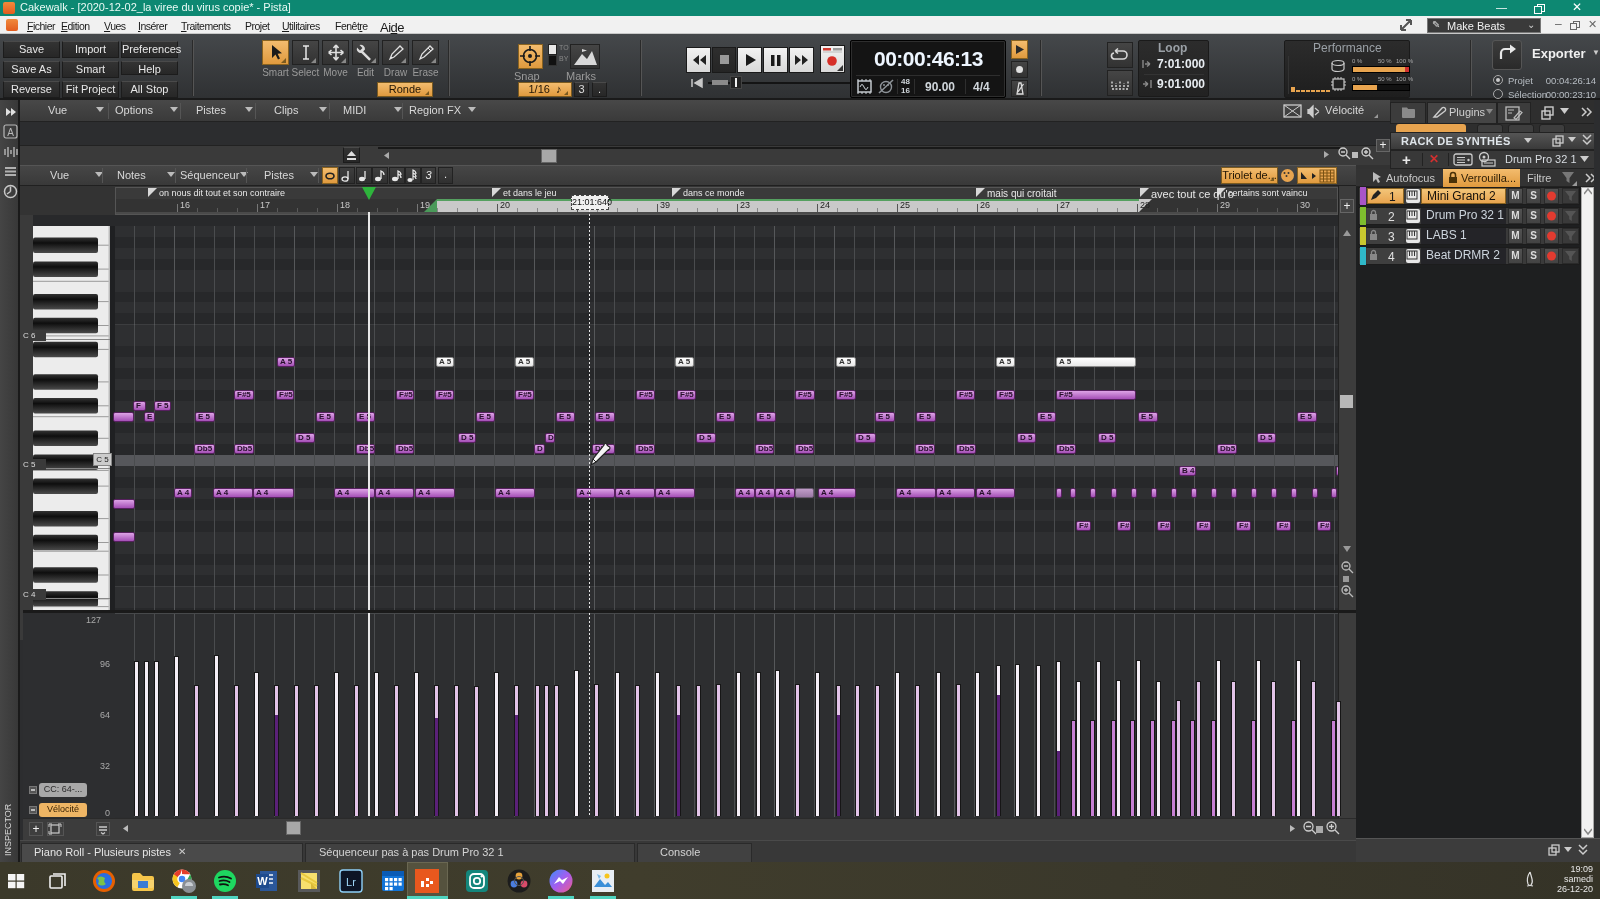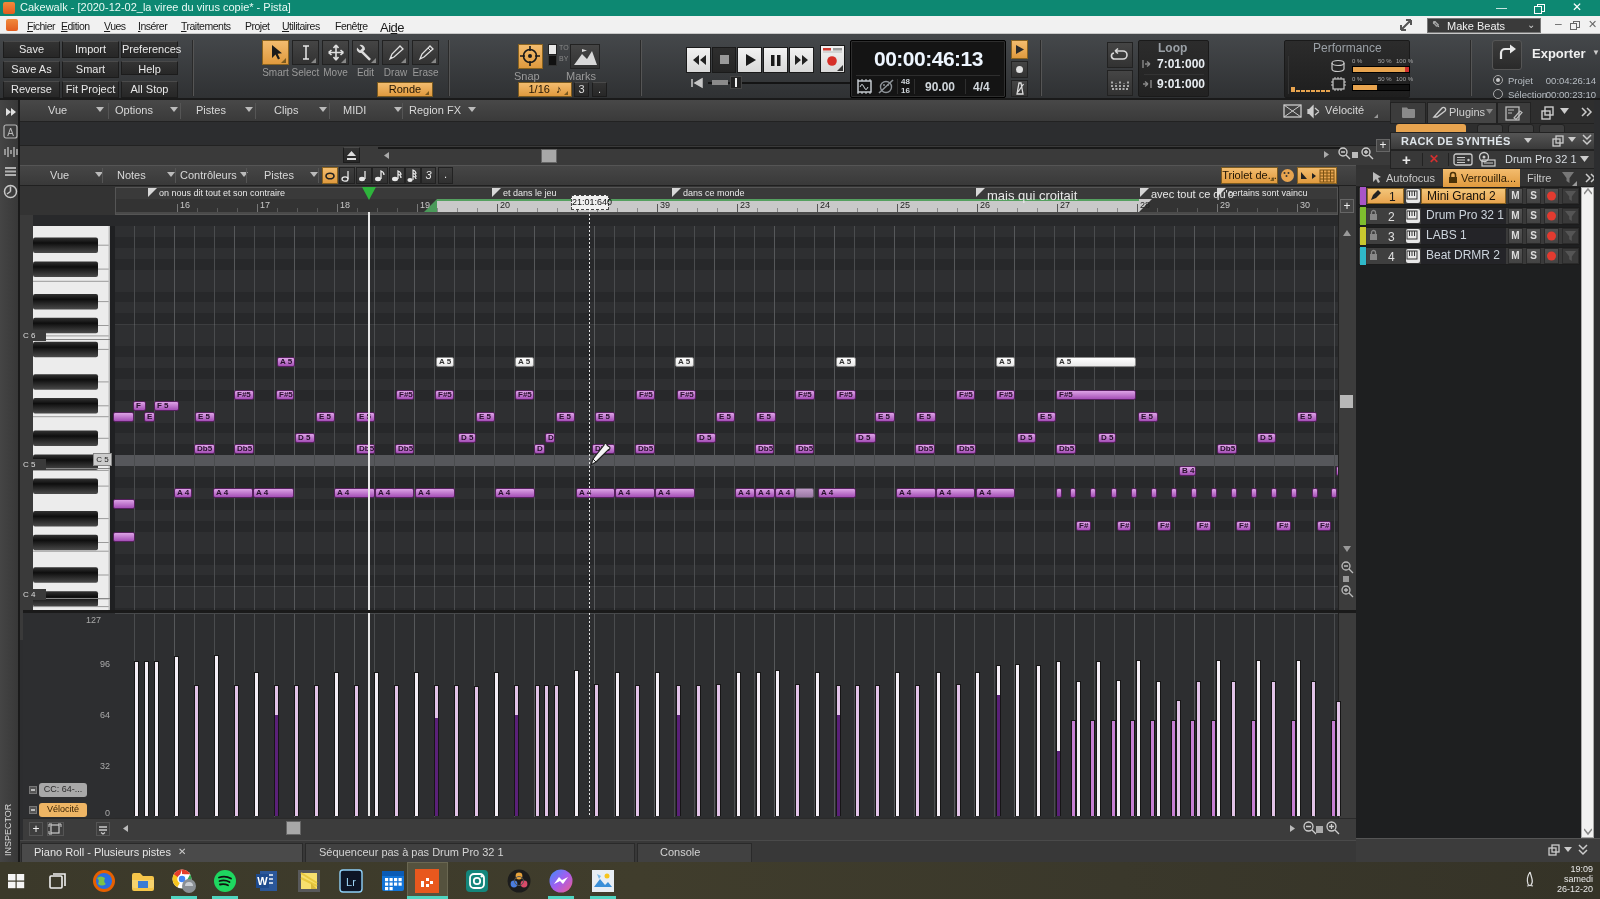--- a/index.html
+++ b/index.html
@@ -423,21 +423,21 @@
     </svg>
   </div>
 <div style="position:absolute;left:102px;top:168px;width:1px;height:15px;background:#2a2a2a;border-right:1px solid #555;"></div>
 <div style="position:absolute;left:117px;top:169px;color:#d8d8d8;font-size:11px;">Notes</div>
 <div style="position:absolute;left:167px;top:172px;">
     <svg width="9" height="7">
       <path d="M0 0 h8 L4 5 Z" fill="#bbb"></path>
     </svg>
   </div>
 <div style="position:absolute;left:175px;top:168px;width:1px;height:15px;background:#2a2a2a;border-right:1px solid #555;"></div>
-<div style="position:absolute;left:180px;top:169px;color:#d8d8d8;font-size:11px;">Contrôleurs</div>
+<div style="position:absolute;left:180px;top:169px;color:#d8d8d8;font-size:11px;">Séquenceur</div>
 <div style="position:absolute;left:240px;top:172px;">
     <svg width="9" height="7">
       <path d="M0 0 h8 L4 5 Z" fill="#bbb"></path>
     </svg>
   </div>
 <div style="position:absolute;left:246px;top:168px;width:1px;height:15px;background:#2a2a2a;border-right:1px solid #555;"></div>
 <div style="position:absolute;left:264px;top:169px;color:#d8d8d8;font-size:11px;">Pistes</div>
 <div style="position:absolute;left:310px;top:172px;">
     <svg width="9" height="7">
       <path d="M0 0 h8 L4 5 Z" fill="#bbb"></path>
@@ -843,21 +843,21 @@
 <div style="position:absolute;left:1297px;top:204px;width:1px;height:8px;background:#777;"></div>
 <div style="position:absolute;left:1300px;top:200px;color:#c8c8c8;font-size:9px;">30</div>
 <div style="position:absolute;left:1317px;top:208px;width:1px;height:4px;background:#5a5a5a;"></div>
 <div style="position:absolute;left:148px;top:188px;width:0;height:0;border-top:9px solid #d8d8d8;border-right:9px solid transparent;"></div>
 <div style="position:absolute;left:159px;top:188px;color:#e8e8e8;font-size:9px;white-space:nowrap;z-index:3;">on nous dit tout et son contraire</div>
 <div style="position:absolute;left:492px;top:188px;width:0;height:0;border-top:9px solid #d8d8d8;border-right:9px solid transparent;"></div>
 <div style="position:absolute;left:503px;top:188px;color:#e8e8e8;font-size:9px;white-space:nowrap;z-index:3;">et dans le jeu</div>
 <div style="position:absolute;left:672px;top:188px;width:0;height:0;border-top:9px solid #d8d8d8;border-right:9px solid transparent;"></div>
 <div style="position:absolute;left:683px;top:188px;color:#e8e8e8;font-size:9px;white-space:nowrap;z-index:3;">dans ce monde</div>
 <div style="position:absolute;left:976px;top:188px;width:0;height:0;border-top:9px solid #d8d8d8;border-right:9px solid transparent;"></div>
-<div style="position:absolute;left:987px;top:188px;color:#e8e8e8;font-size:13px;white-space:nowrap;z-index:3;">mais qui croitait</div>
+<div style="position:absolute;left:987px;top:188px;color:#e8e8e8;font-size:10px;white-space:nowrap;z-index:3;">mais qui croitait</div>
 <div style="position:absolute;left:1140px;top:188px;width:0;height:0;border-top:9px solid #d8d8d8;border-right:9px solid transparent;"></div>
 <div style="position:absolute;left:1151px;top:188px;color:#e8e8e8;font-size:11px;white-space:nowrap;z-index:3;">avec tout ce qu'o</div>
 <div style="position:absolute;left:1217px;top:188px;width:0;height:0;border-top:9px solid #d8d8d8;border-right:9px solid transparent;"></div>
 <div style="position:absolute;left:1228px;top:188px;color:#e8e8e8;font-size:9px;white-space:nowrap;z-index:3;">certains sont vaincu</div>
 <div style="position:absolute;left:571px;top:195px;width:38px;height:15px;background:#f0f0f0;border:1px dashed #444;color:#111;font-size:9px;text-align:center;line-height:13px;z-index:4;">21:01:640</div>
 <div style="position:absolute;left:362px;top:187px;width:0;height:0;border-top:13px solid #2eb43c;border-left:7px solid transparent;border-right:7px solid transparent;z-index:4;"></div>
 <div style="position:absolute;left:23px;top:215px;width:1333px;height:11px;background:#28292b;"></div>
 <div style="position:absolute;left:20px;top:215px;width:13px;height:425px;background:#3a3a3a;"></div>
 <svg width="77" height="384" style="position:absolute;left:33px;top:226px">
     <rect x="0" y="0" width="77" height="384" fill="#ececec"></rect>
@@ -931,21 +931,21 @@
 <div class="n" style="left:435px;top:389.8px;width:19px;">F#5</div>
 <div class="n" style="left:515px;top:389.8px;width:19px;">F#5</div>
 <div class="n" style="left:636px;top:389.8px;width:19px;">F#5</div>
 <div class="n" style="left:677px;top:389.8px;width:19px;">F#5</div>
 <div class="n" style="left:795px;top:389.8px;width:20px;">F#5</div>
 <div class="n" style="left:836px;top:389.8px;width:20px;">F#5</div>
 <div class="n" style="left:956px;top:389.8px;width:19px;">F#5</div>
 <div class="n" style="left:996px;top:389.8px;width:19px;">F#5</div>
 <div class="n" style="left:1056px;top:389.8px;width:80px;">F#5</div>
 <div class="n" style="left:133px;top:400.7px;width:13px;">F</div>
-<div class="n" style="left:154px;top:400.7px;width:25px;">F 5</div>
+<div class="n" style="left:154px;top:400.7px;width:17px;">F 5</div>
 <div class="n" style="left:113px;top:411.6px;width:21px;"></div>
 <div class="n" style="left:144px;top:411.6px;width:11px;">E</div>
 <div class="n" style="left:195px;top:411.6px;width:20px;">E 5</div>
 <div class="n" style="left:316px;top:411.6px;width:19px;">E 5</div>
 <div class="n" style="left:356px;top:411.6px;width:19px;">E 5</div>
 <div class="n" style="left:476px;top:411.6px;width:19px;">E 5</div>
 <div class="n" style="left:556px;top:411.6px;width:19px;">E 5</div>
 <div class="n" style="left:595px;top:411.6px;width:20px;">E 5</div>
 <div class="n" style="left:716px;top:411.6px;width:19px;">E 5</div>
 <div class="n" style="left:756px;top:411.6px;width:20px;">E 5</div>

